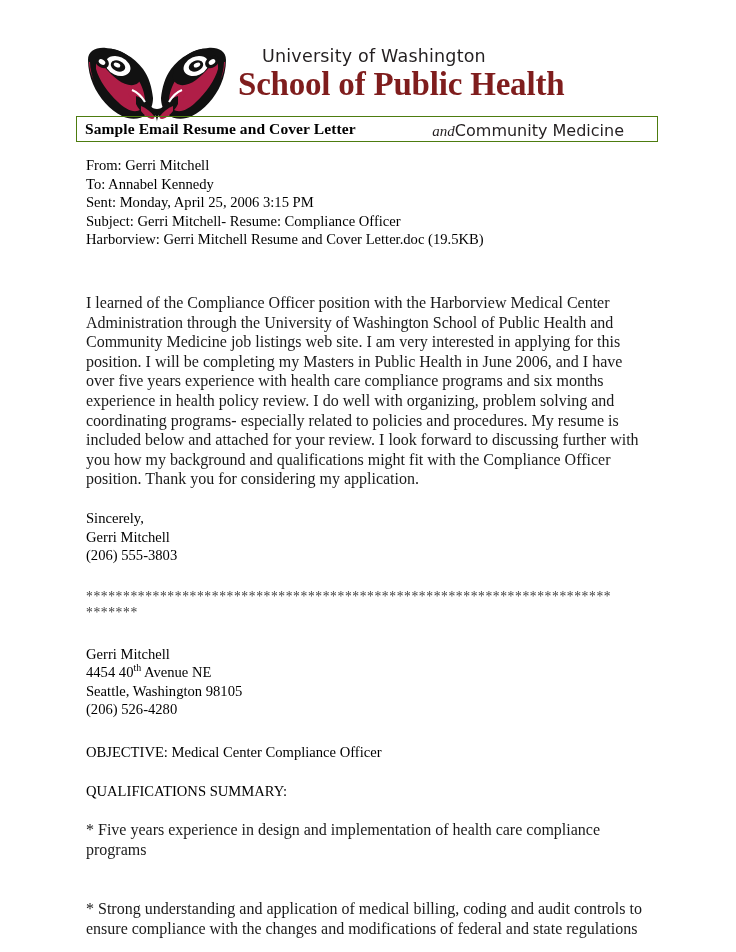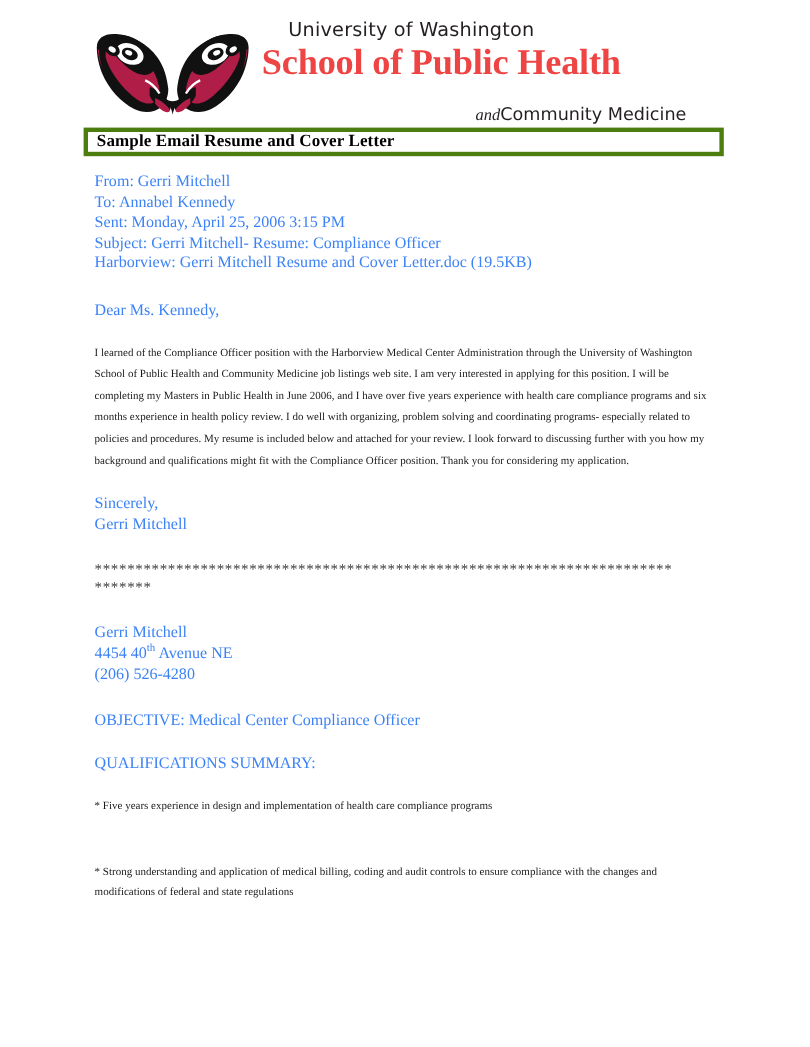--- a/index.html
+++ b/index.html
@@ -20,25 +20,25 @@
     position: relative;
     width: 736px;
     height: 952px;
     background: #ffffff;
   }
 
   
   .letterhead {
     position: absolute;
     left: 86px;
-    top: 28px;
+    top: 46px;
     width: 580px;
     height: 78px;
     display: flex;
-    align-items: center;
+    align-items: flex-start;
   }
 
   .logo-wrap {
     width: 142px;
     height: 76px;
     flex: 0 0 142px;
     position: relative;
   }
   .logo-wrap svg { display: block; width: 142px; height: 76px; }
 
@@ -80,21 +80,21 @@
     font-size: 15px;
   }
 
   
   .title-box {
     position: absolute;
     left: 76px;
     top: 116px;
     width: 582px;
     height: 26px;
-    border: 4px solid #4d7c0f;
+    border: 1px solid #4d7c0f;
     box-sizing: border-box;
     display: flex;
     align-items: center;
   }
   .title-box .title-text {
     font-weight: bold;
     font-size: 15.5px;
     padding-left: 8px;
     color: #000000;
     letter-spacing: 0.1px;
@@ -103,25 +103,25 @@
   
   .doc-body {
     position: absolute;
     left: 86px;
     top: 156px;
     width: 560px;
   }
   .line {
     font-size: 14.6px;
     line-height: 18.6px;
-    color: #3b82f6;
+    color: #000000;
     white-space: pre-wrap;
   }
   .para {
-    font-size: 10px;
+    font-size: 16px;
     line-height: 19.6px;
     color: #1a1a1a;
     text-align: left;
   }
   .gap-md { height: 20px; }
   .gap-lg { height: 24px; }
 
   .sep-stars {
     font-size: 13.6px;
     line-height: 16px;
@@ -189,63 +189,64 @@
         <g transform="translate(142,0) scale(-1,1)">
           <use href="#halfbird"></use>
         </g>
 
         <path d="M64 60 C68 66 71 72 71 76 C71 72 74 66 78 60 C74 64 68 64 64 60 Z" fill="#111111"></path>
       </svg>
     </div>
 
     <div class="lh-text">
       <div class="lh-uw">University of Washington</div>
-      <div class="lh-soph" id="soph" style="color: #ef4444;">School of Public Health</div>
+      <div class="lh-soph" id="soph" style="color: #7f1d1d;">School of Public Health</div>
       <div class="lh-cm"><span class="and-it">and</span><span>Community Medicine</span></div>
     </div>
   </div>
 
   <div class="title-box">
     <span class="title-text">Sample Email Resume and Cover Letter</span>
   </div>
 
   <div class="doc-body">
 
     <div>
       <div class="line">From: Gerri Mitchell</div>
       <div class="line">To: Annabel Kennedy</div>
       <div class="line">Sent: Monday, April 25, 2006 3:15 PM</div>
       <div class="line">Subject: Gerri Mitchell- Resume: Compliance Officer</div>
       <div class="line">Harborview: Gerri Mitchell Resume and Cover Letter.doc (19.5KB)</div>
     </div>
 
     <div class="gap-lg"></div>
 
-    <div class="line">Dear Ms. Kennedy,</div>
 
     <div class="gap-md"></div>
 
     <div class="para">I learned of the Compliance Officer position with the Harborview Medical Center Administration through the University of Washington School of Public Health and Community Medicine job listings web site.  I am very interested in applying for this position.  I will be completing my Masters in Public Health in June 2006, and I have over five years experience with health care compliance programs and six months experience in health policy review.  I do well with organizing, problem solving and coordinating programs- especially related to policies and procedures.  My resume is included below and attached for your review.  I look forward to discussing further with you how my background and qualifications might fit with the Compliance Officer position.  Thank you for considering my application.</div>
 
     <div class="gap-md"></div>
 
     <div>
       <div class="line">Sincerely,</div>
       <div class="line">Gerri Mitchell</div>
+      <div class="line">(206) 555-3803</div>
     </div>
 
     <div class="gap-lg"></div>
 
     <div class="sep-stars">******************************************************************************</div>
 
     <div class="gap-lg"></div>
 
     <div>
       <div class="line">Gerri Mitchell</div>
       <div class="line"><span>4454 40</span><sup>th</sup><span> Avenue NE</span></div>
+      <div class="line">Seattle, Washington 98105</div>
       <div class="line">(206) 526-4280</div>
     </div>
 
     <div class="gap-lg"></div>
 
     <div class="line">OBJECTIVE: Medical Center Compliance Officer</div>
 
     <div class="gap-md"></div>
 
     <div class="line">QUALIFICATIONS SUMMARY:</div>

